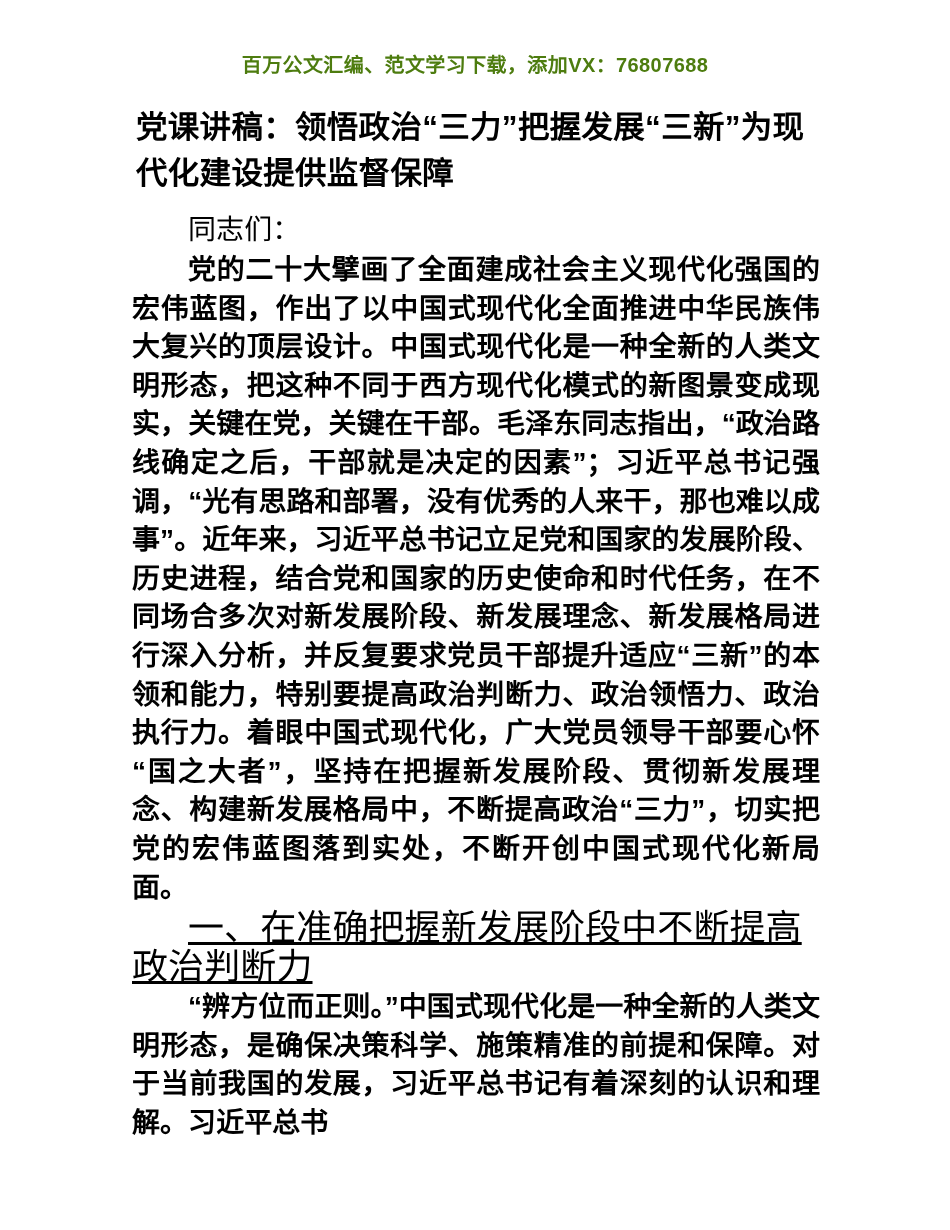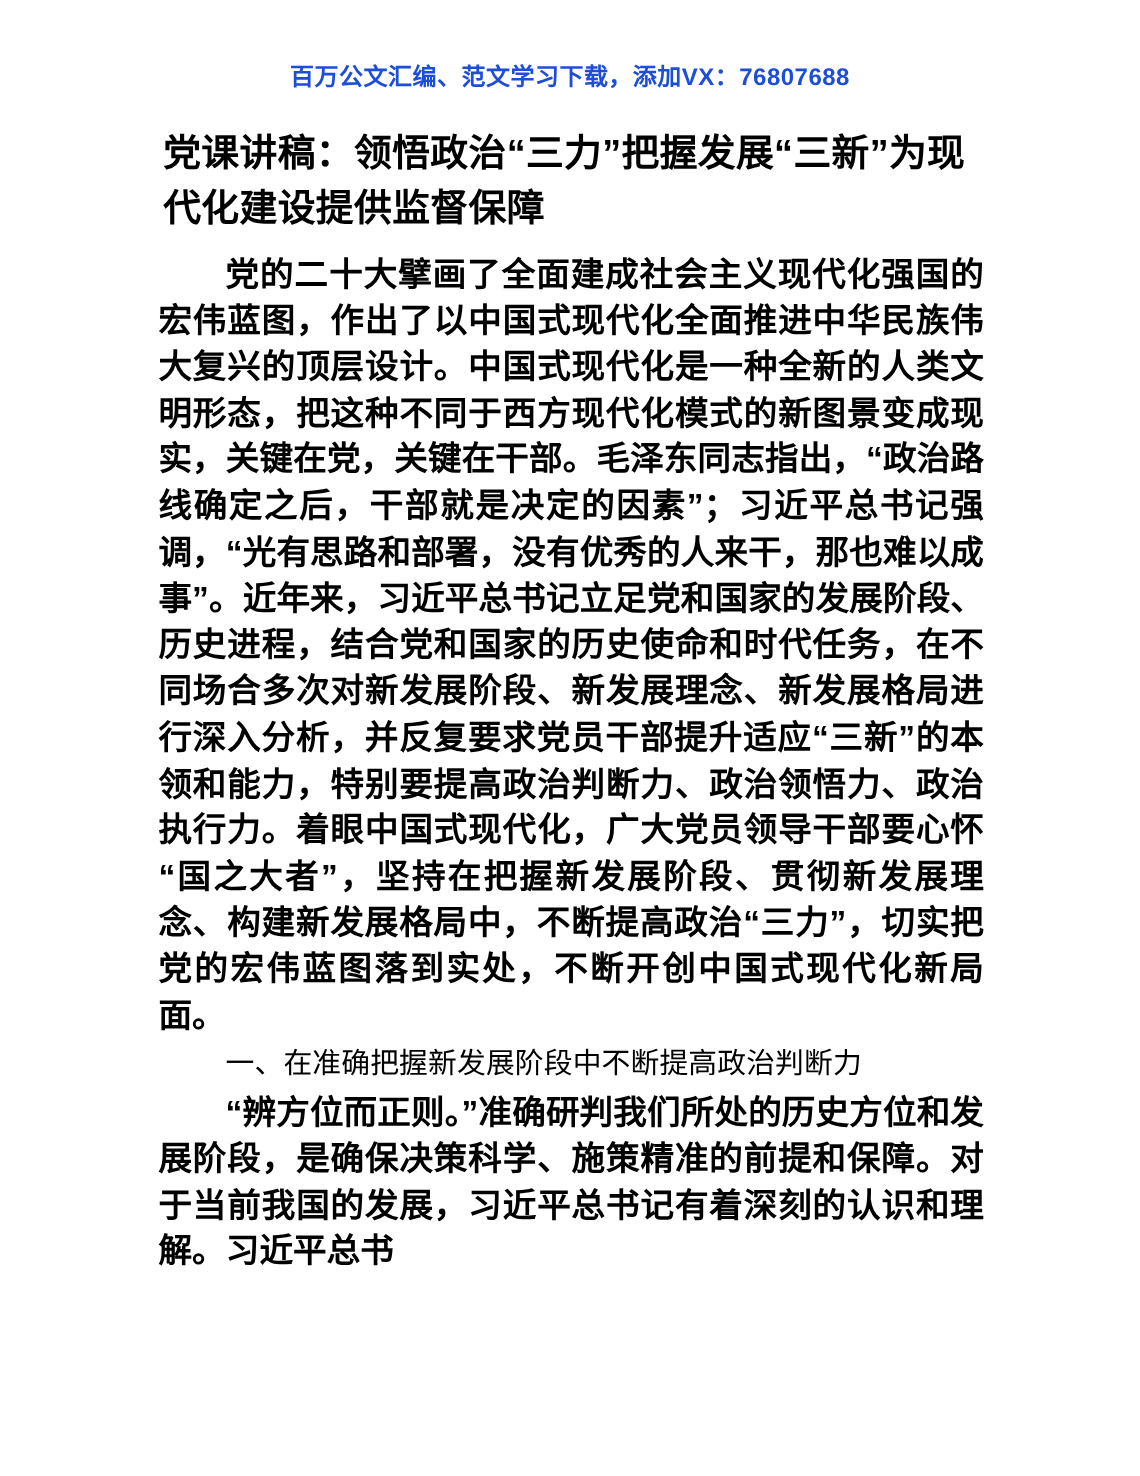--- a/index.html
+++ b/index.html
@@ -70,41 +70,43 @@
     margin: 0 0 2px 0;
     text-indent: 56px;
     text-align: justify;
     text-justify: inter-character;
     letter-spacing: 0.05px;
     word-break: break-all;
     font-weight: bold;
   }
 
   .section-heading {
-    font-size: 24px;
+    font-size: 36px;
     line-height: 38.6px;
     font-weight: normal;
     margin: 0 0 2px 0;
     text-indent: 56px;
     letter-spacing: 0.1px;
+    text-decoration: underline;
   }
 </style>
 </head>
 <body>
 
 <div class="page">
 
-  <div class="promo-header" style="color: #1d4ed8;">百万公文汇编、范文学习下载，添加VX：76807688</div>
+  <div class="promo-header" style="color: #4d7c0f;">百万公文汇编、范文学习下载，添加VX：76807688</div>
 
   <div class="doc">
 
     <h1 class="doc-title">党课讲稿：领悟政治“三力”把握发展“三新”为现代化建设提供监督保障</h1>
 
+    <p class="salutation">同志们：</p>
 
     <p class="para">党的二十大擘画了全面建成社会主义现代化强国的宏伟蓝图，作出了以中国式现代化全面推进中华民族伟大复兴的顶层设计。中国式现代化是一种全新的人类文明形态，把这种不同于西方现代化模式的新图景变成现实，关键在党，关键在干部。毛泽东同志指出，“政治路线确定之后，干部就是决定的因素”；习近平总书记强调，“光有思路和部署，没有优秀的人来干，那也难以成事”。近年来，习近平总书记立足党和国家的发展阶段、历史进程，结合党和国家的历史使命和时代任务，在不同场合多次对新发展阶段、新发展理念、新发展格局进行深入分析，并反复要求党员干部提升适应“三新”的本领和能力，特别要提高政治判断力、政治领悟力、政治执行力。着眼中国式现代化，广大党员领导干部要心怀“国之大者”，坚持在把握新发展阶段、贯彻新发展理念、构建新发展格局中，不断提高政治“三力”，切实把党的宏伟蓝图落到实处，不断开创中国式现代化新局面。</p>
 
     <h2 class="section-heading">一、在准确把握新发展阶段中不断提高政治判断力</h2>
 
-    <p class="para">“辨方位而正则。”准确研判我们所处的历史方位和发展阶段，是确保决策科学、施策精准的前提和保障。对于当前我国的发展，习近平总书记有着深刻的认识和理解。习近平总书</p>
+    <p class="para">“辨方位而正则。”中国式现代化是一种全新的人类文明形态，是确保决策科学、施策精准的前提和保障。对于当前我国的发展，习近平总书记有着深刻的认识和理解。习近平总书</p>
 
   </div>
 
 </div>
 
 </body></html>

